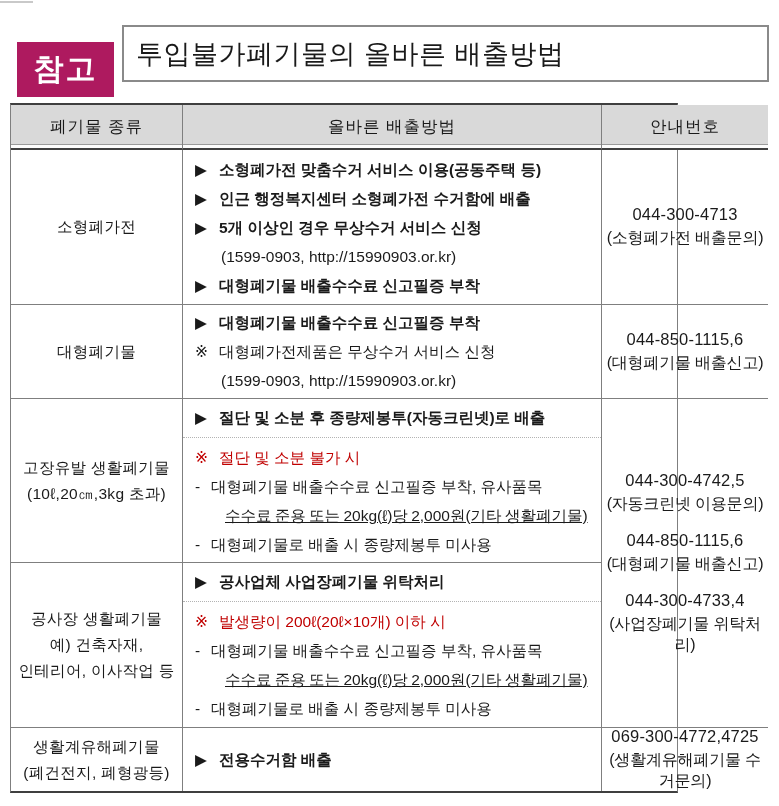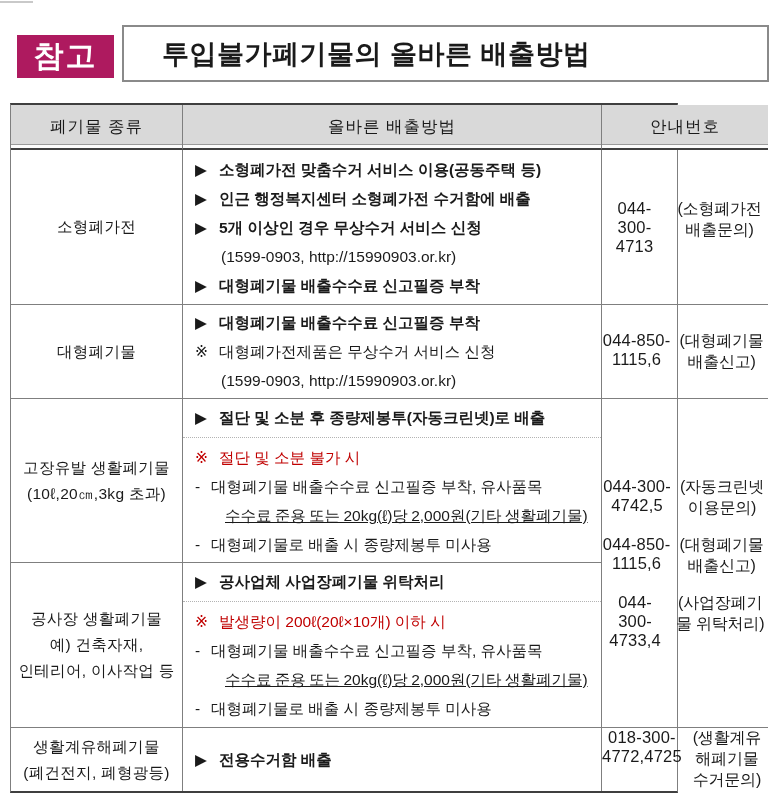--- a/index.html
+++ b/index.html
@@ -11,26 +11,26 @@
     --hdr-bg:#d9d9d9;
   }
   *{box-sizing:border-box;margin:0;padding:0;}
   html,body{width:779px;height:806px;background:#fff;
     font-family:"Liberation Sans","DejaVu Sans",sans-serif;color:var(--ink);}
   body{position:relative;overflow:hidden;}
 
   .page-edge-mark{position:absolute;left:0;top:1px;width:33px;height:2px;background:#c9c9c9;}
 
   
-  .ref-badge{position:absolute;left:17px;top:35px;width:97px;height:43px;
+  .ref-badge{position:absolute;left:17px;top:42px;width:97px;height:55px;
     background:var(--badge);color:#fff;display:flex;align-items:center;justify-content:center;
     font-size:30px;font-weight:700;letter-spacing:2px;}
   .title-box{position:absolute;left:122px;top:25px;width:647px;height:57px;
     border:2px solid #8a8a8a;background:#fff;display:flex;align-items:center;
-    padding-left:38px;font-size:27px;font-weight:700;letter-spacing:0.5px;}
+    padding-left:12px;font-size:27px;font-weight:400;letter-spacing:0.5px;}
 
   
   .tbl{position:absolute;left:10px;top:103px;width:668px;
     display:grid;grid-template-columns:172px 419px 166px;
     grid-template-rows:45px 155px 94px 164px 165px 63px;
     border-left:1px solid var(--grid-mid);border-right:1px solid var(--grid-mid);
     border-top:2px solid var(--grid-dark);border-bottom:2px solid var(--grid-dark);
     background:#fff;}
   .cell{border-right:1px solid var(--grid-mid);border-bottom:1px solid var(--grid-mid);
     overflow:hidden;}
@@ -46,21 +46,21 @@
   .m-line{display:flex;align-items:baseline;}
   .m-prefix{flex:0 0 24px;}
   .m-prefix.dash{flex:0 0 16px;}
   .k-bullet{font-weight:700;}
   .k-warn{color:var(--red);}
   .k-cont{padding-left:26px;}
   .k-cont2{padding-left:30px;word-spacing:-1px;text-decoration:underline;}
   .k-divider{border-top:1px dotted #b3b3b3;margin:5px -8px 5px -12px;height:0;}
   .contact-cell{display:flex;flex-direction:column;align-items:center;justify-content:center;
     gap:16px;text-align:center;}
-  .contact-group{display:flex;flex-direction:row;gap:4px;}
+  .contact-group{display:flex;flex-direction:column;gap:4px;}
   .phone-number{font-size:16.5px;letter-spacing:0.2px;}
   .phone-label{font-size:16px;letter-spacing:-0.2px;}
 </style>
 </head>
 <body>
 
 <div class="page-edge-mark"></div>
 
 <div class="ref-badge">
   <span>참고</span>
@@ -203,17 +203,17 @@
       <div>(폐건전지, 폐형광등)</div>
     </div>
     <div class="cell method-cell lastrow" style="grid-area: 6 / 2;">
       <div class="m-line k-bullet">
         <div class="m-prefix">▶</div>
         <div>전용수거함 배출</div>
       </div>
     </div>
     <div class="cell col3 contact-cell lastrow" style="grid-area: 6 / 3 / span 1;">
       <div class="contact-group">
-        <div class="phone-number">018-300-4772,4725</div>
+        <div class="phone-number">069-300-4772,4725</div>
         <div class="phone-label">(생활계유해폐기물 수거문의)</div>
       </div>
     </div>
   </div>
 
 </body></html>

